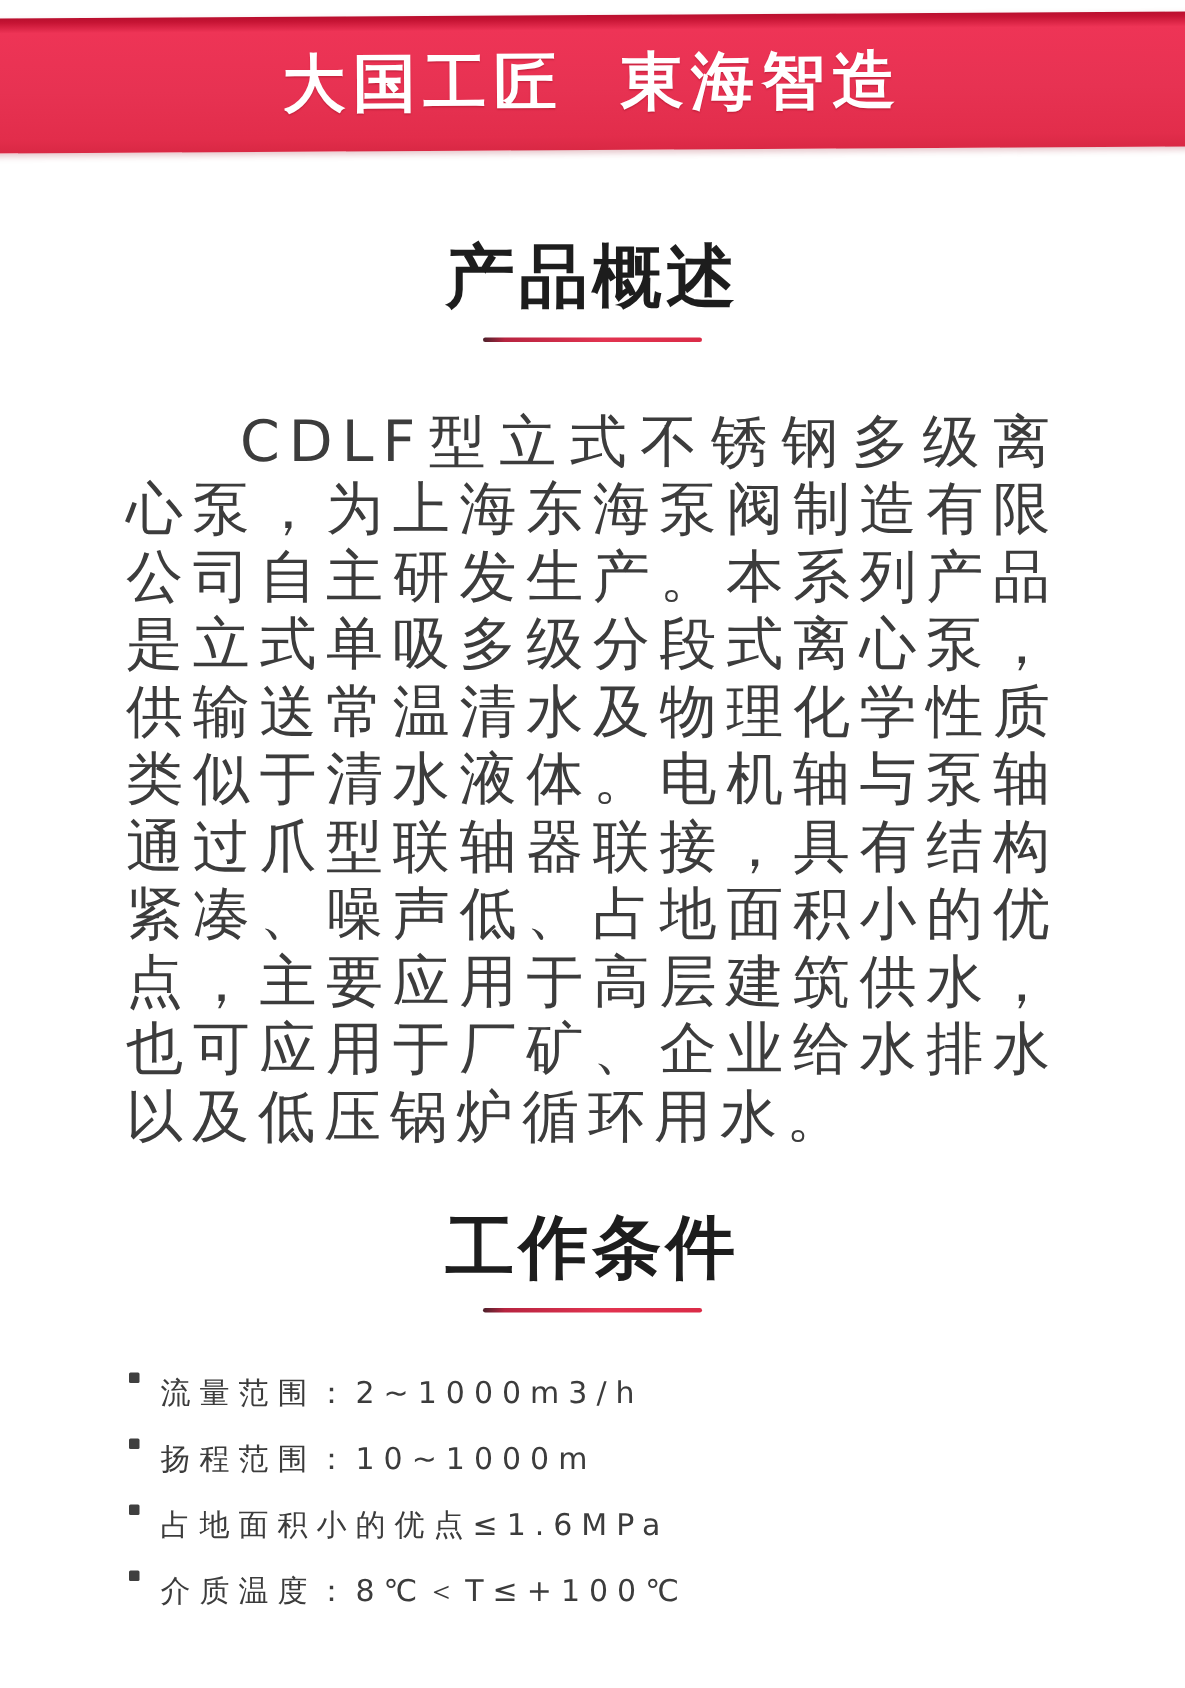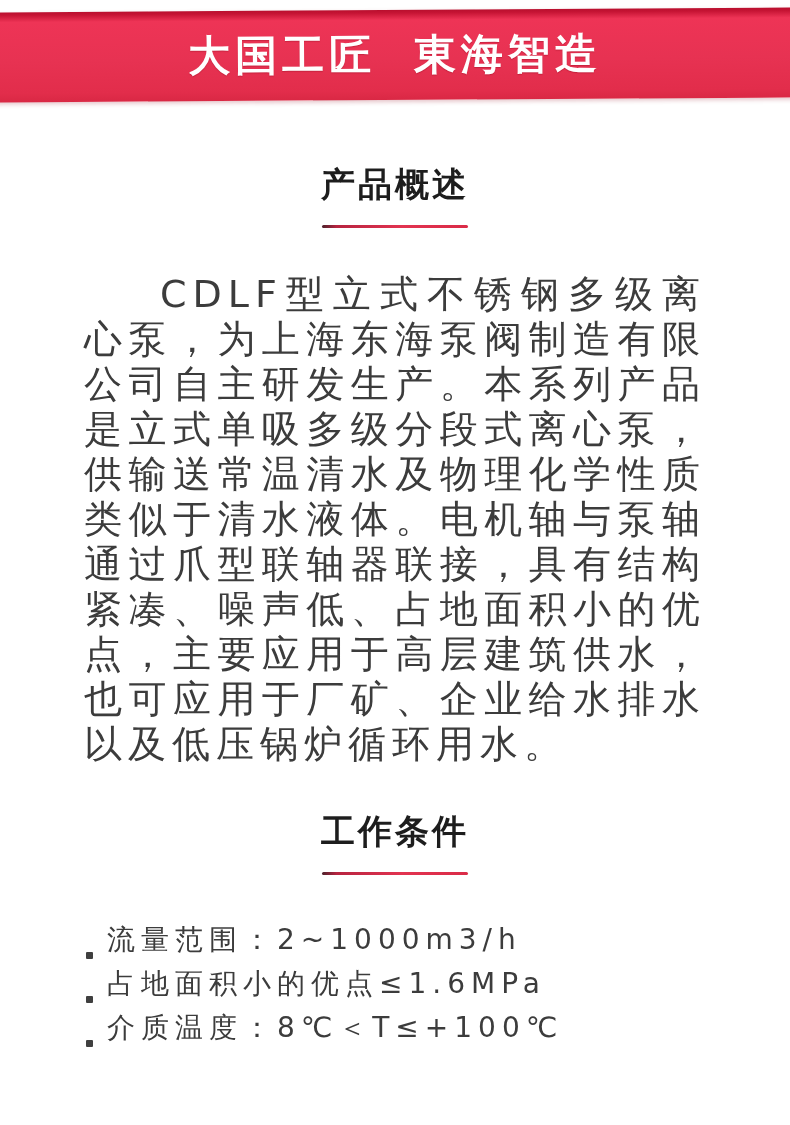--- a/index.html
+++ b/index.html
@@ -39,21 +39,21 @@
     letter-spacing: 5px;
     word-spacing: 18px;
     text-shadow: 0 1px 1px rgba(140, 10, 30, 0.35);
     white-space: nowrap;
   }
 
   
   .section-heading {
     margin: 0;
     text-align: center;
-    font-size: 34px;
+    font-size: 46px;
     line-height: 56px;
     font-weight: bold;
     color: #1d1d1d;
     letter-spacing: 3px;
   }
   .overview .section-heading   { margin-top: 56px; }
   .conditions .section-heading { margin-top: 36px; }
 
   .heading-underline {
     width: 146px;
@@ -78,23 +78,23 @@
   }
 
   
   .conditions-list {
     list-style: none;
     margin: 40px 0 0 0;
     padding: 0 0 0 86px;
   }
   .condition-item {
     display: flex;
-    align-items: flex-end;
+    align-items: flex-start;
     height: 44px;
-    font-size: 28px;
+    font-size: 20px;
     letter-spacing: 6px;
     color: #3c3c3c;
     white-space: nowrap;
   }
   .bullet {
     display: inline-block;
     flex: none;
     width: 7px;
     height: 7px;
     margin-right: 14px;
@@ -121,20 +121,24 @@
     <h2 class="section-heading">工作条件</h2>
     <div class="heading-underline"></div>
 
     <ul class="conditions-list">
       <li class="condition-item">
         <span class="bullet"></span>
         <span>流量范围：2~1000m3/h</span>
       </li>
       <li class="condition-item">
         <span class="bullet"></span>
+        <span>扬程范围：10~1000m</span>
+      </li>
+      <li class="condition-item">
+        <span class="bullet"></span>
         <span>占地面积小的优点≤1.6MPa</span>
       </li>
       <li class="condition-item">
         <span class="bullet"></span>
         <span>介质温度：8℃＜T≤+100℃</span>
       </li>
     </ul>
   </section>
 
 </div>

